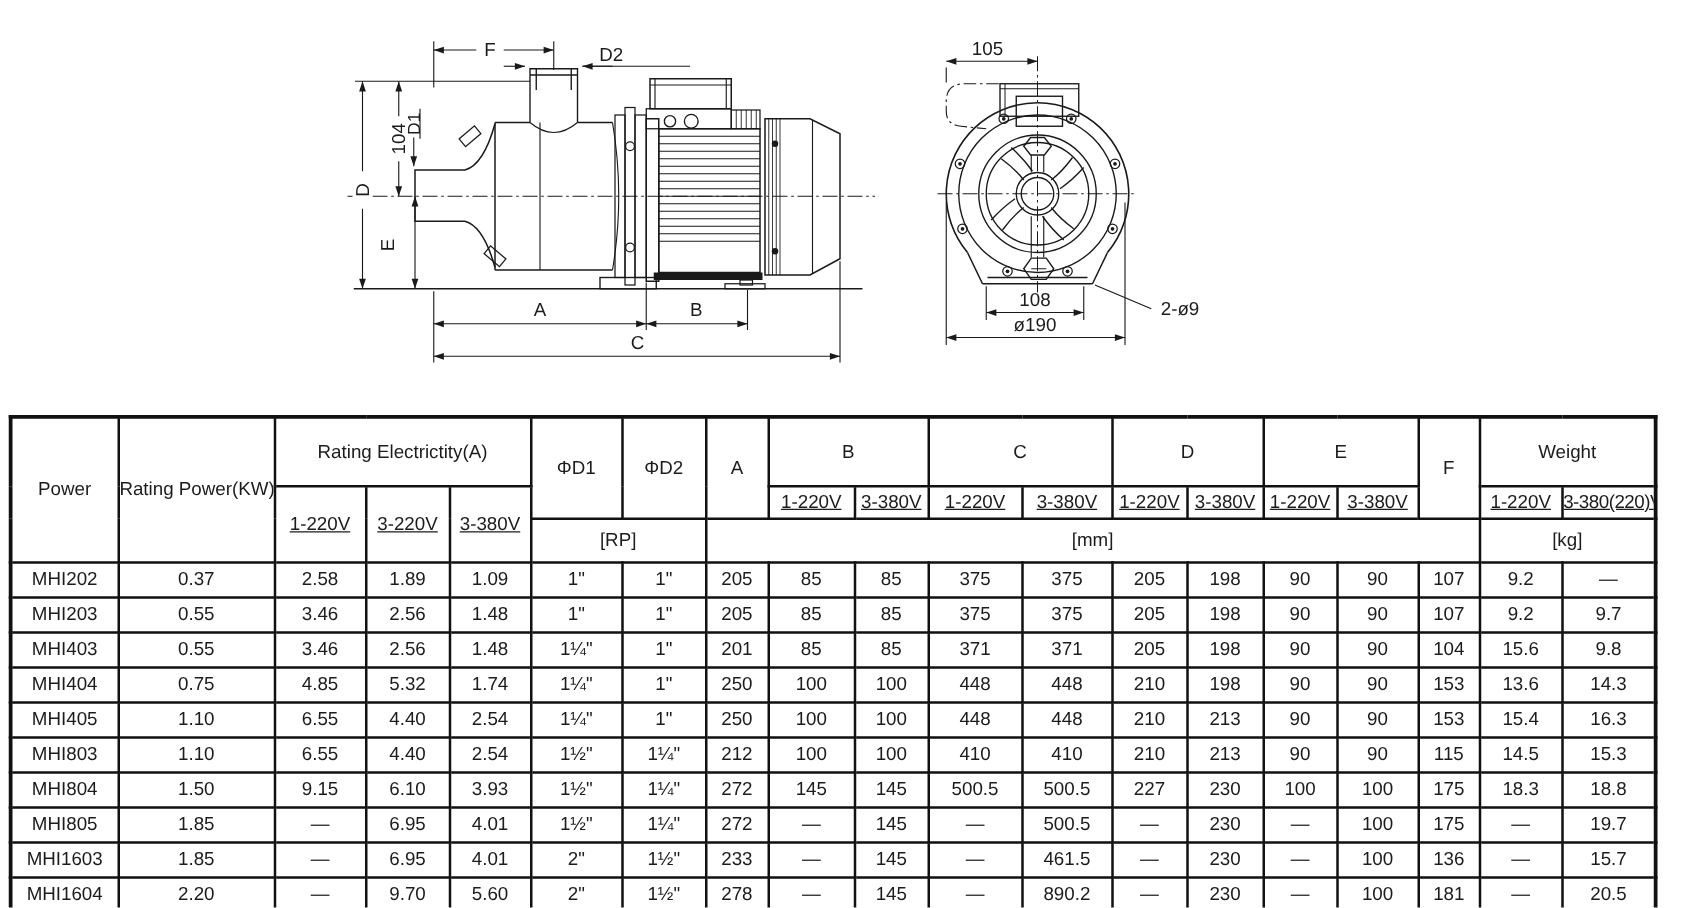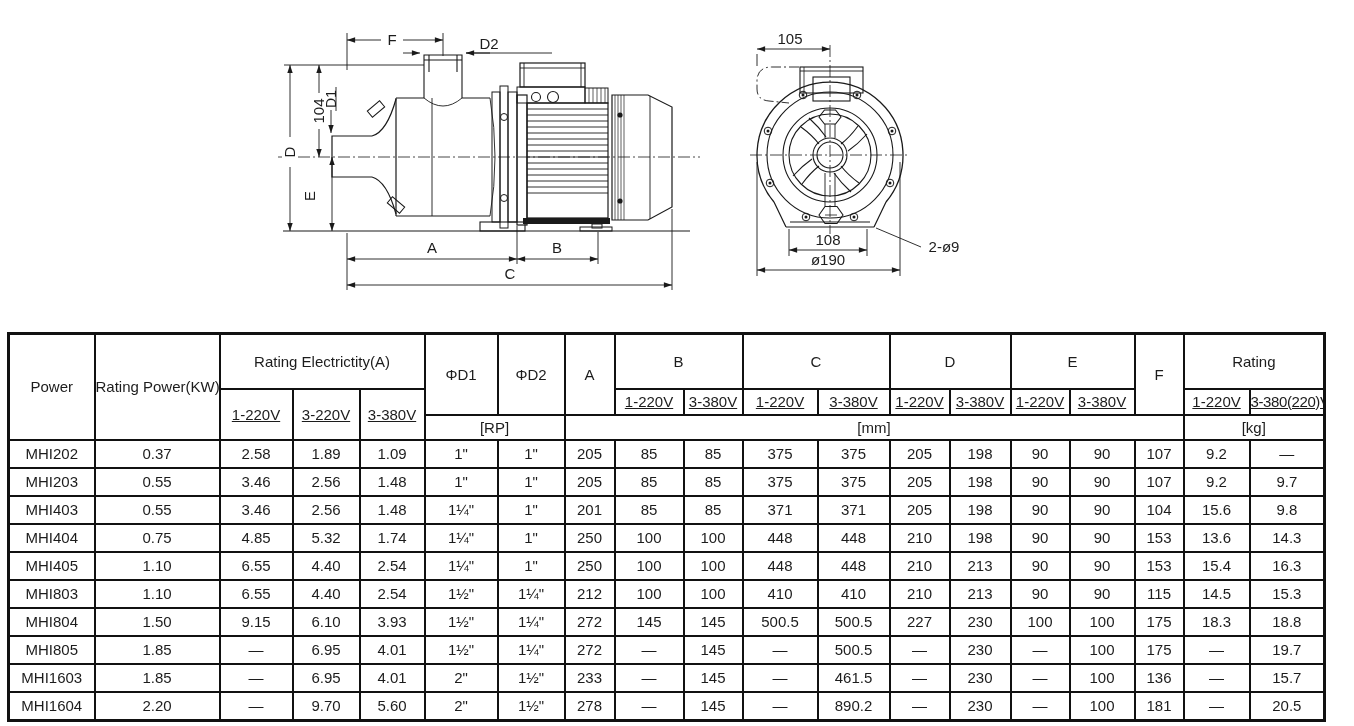--- a/index.html
+++ b/index.html
@@ -8,21 +8,21 @@
   #drawing{position:absolute;left:0;top:0;}
   .dimlabel{font-family:"Liberation Sans",sans-serif;font-size:15px;fill:#1c1c1c;stroke:none;}
   .dimlabel.small{font-size:14px;}
   #spec-table{position:absolute;left:7px;top:332px;border-collapse:collapse;table-layout:fixed;
     width:1316px;border:3px solid #111;}
   #spec-table th,#spec-table td{border:2px solid #111;text-align:center;vertical-align:middle;
     padding:0;font-weight:normal;font-size:15px;color:#1c1c1c;overflow:hidden;white-space:nowrap;}
   #spec-table thead th{font-size:15px;}
   tr.hrow1{height:55px;}
   tr.hrow2{height:26px;text-decoration:underline;}
-  tr.hrow3{height:25px;}
+  tr.hrow3{height:35px;}
   #spec-table tbody td{height:26px;line-height:26px;}
   th.wrap{white-space:normal;padding:0 24px;line-height:19px;}
   th.hdr-bottom{border-bottom:4px solid #111;}
   th.condensed{font-size:12.5px;letter-spacing:-0.4px;}
 </style>
 </head>
 <body>
 
 <div id="stage">
 
@@ -220,21 +220,21 @@
       <th rowspan="3" class="wrap">Rating Power(KW)</th>
       <th colspan="3">Rating Electrictity(A)</th>
       <th rowspan="2">ΦD1</th>
       <th rowspan="2">ΦD2</th>
       <th rowspan="2">A</th>
       <th colspan="2">B</th>
       <th colspan="2">C</th>
       <th colspan="2">D</th>
       <th colspan="2">E</th>
       <th rowspan="2">F</th>
-      <th colspan="2">Rating</th>
+      <th colspan="2">Weight</th>
     </tr>
     <tr class="hrow2">
       <th rowspan="2" class="hdr-bottom">1-220V</th>
       <th rowspan="2" class="hdr-bottom">3-220V</th>
       <th rowspan="2" class="hdr-bottom">3-380V</th>
       <th>1-220V</th>
       <th>3-380V</th>
       <th>1-220V</th>
       <th>3-380V</th>
       <th>1-220V</th>

